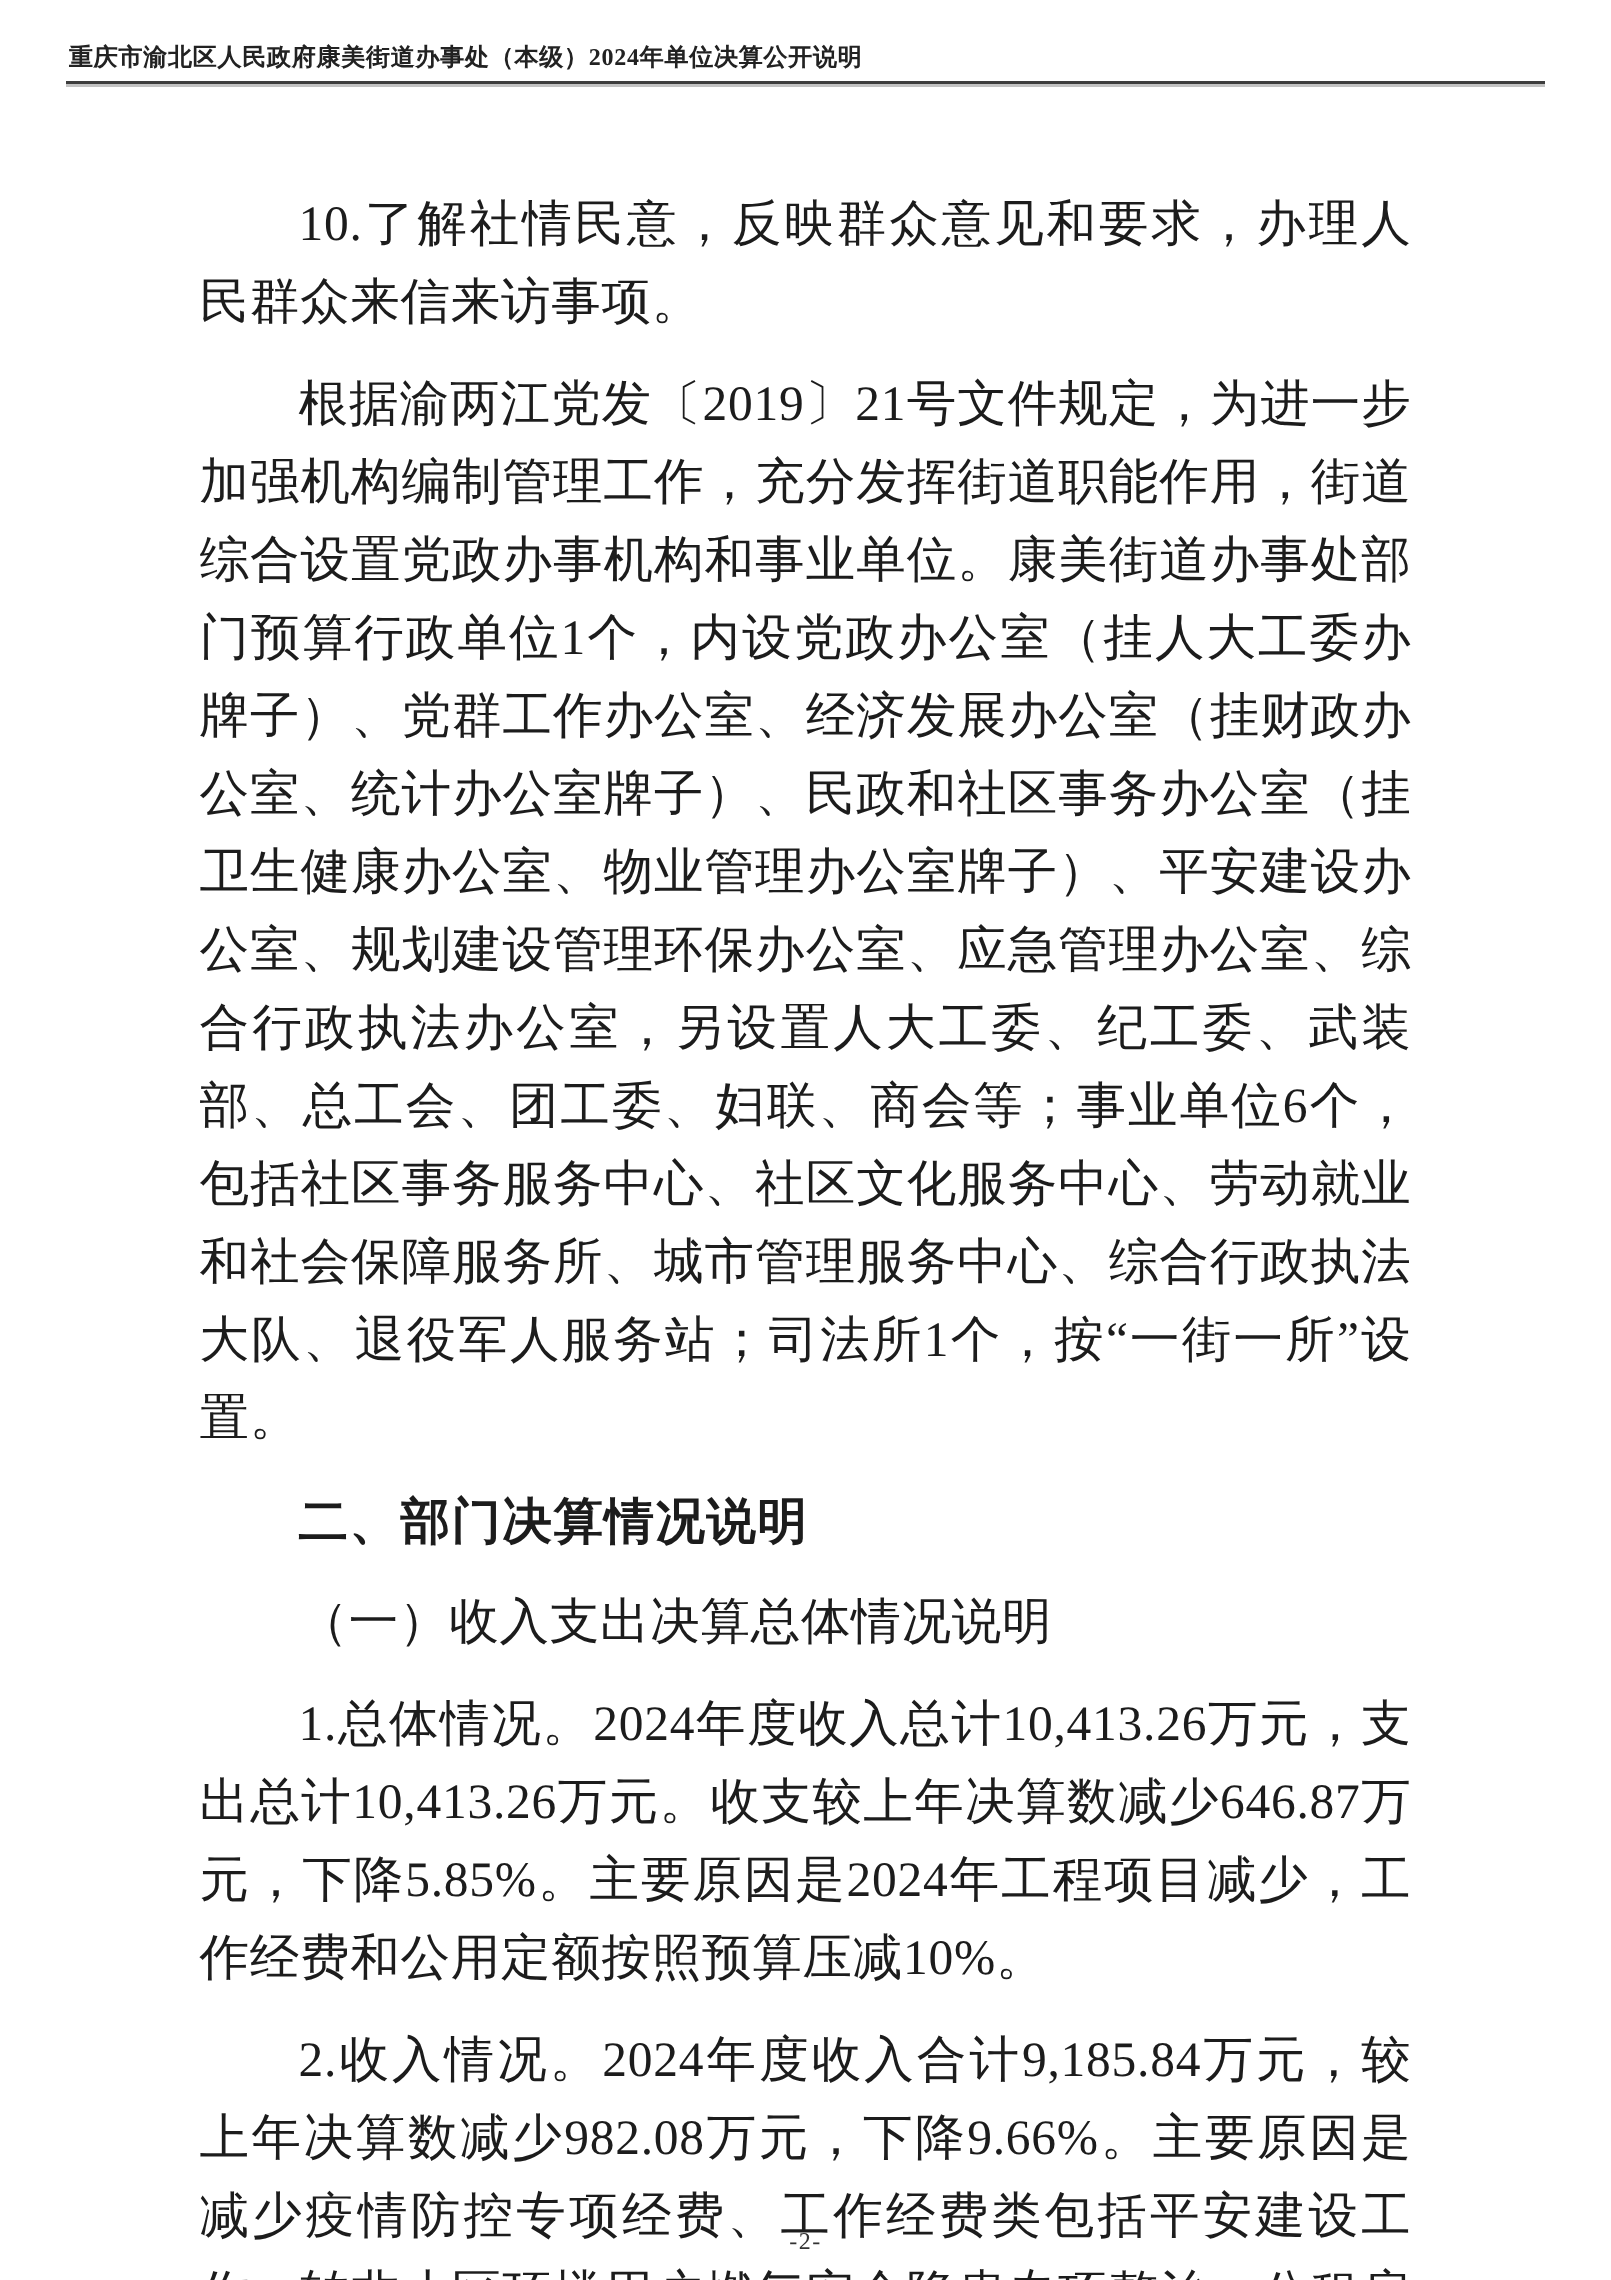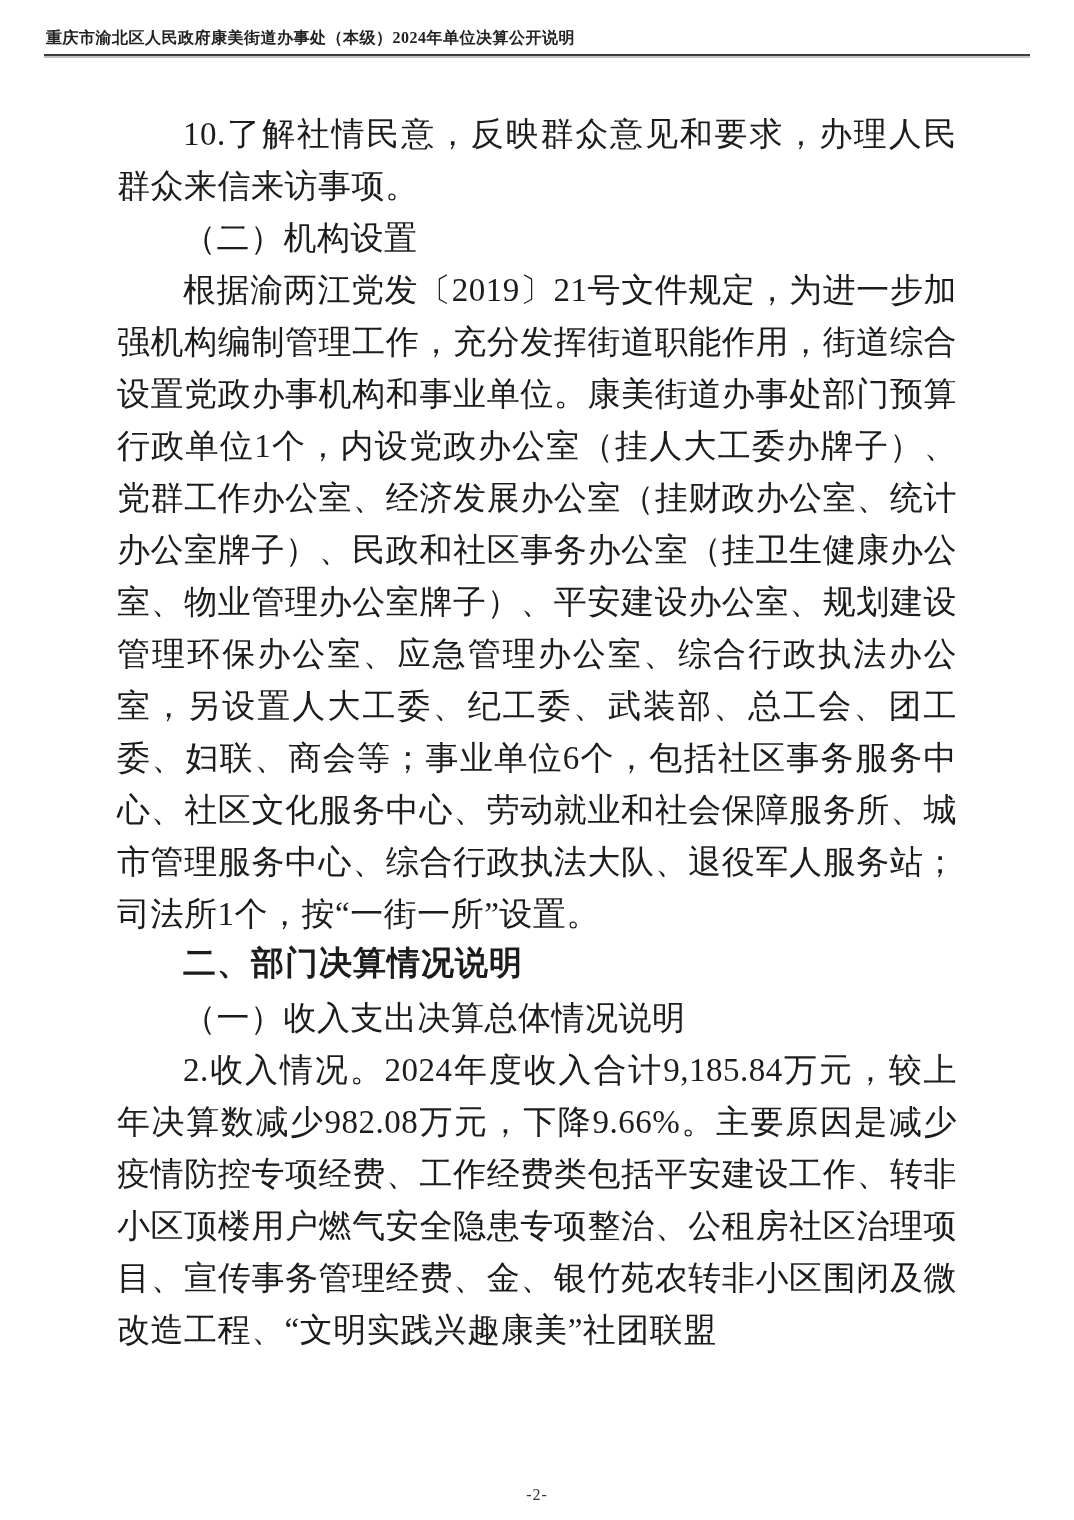--- a/index.html
+++ b/index.html
@@ -42,25 +42,25 @@
     position: absolute;
     top: 108px;
     left: 117px;
     width: 840px;
     font-size: 33px;
     line-height: 52px;
     text-align: justify;
     letter-spacing: 0.5px;
   }
   .doc-body p {
-    margin: 0;
+    margin: 16px;
     text-indent: 2em;
   }
   p.heading-hei {
-    font-family: Liberation Mono, monospace;
+    font-family: Liberation Sans, sans-serif;
     font-weight: bold;
     letter-spacing: 1px;
   }
   p.heading-kai-bold {
     font-weight: normal;
   }
   
   .page-footer {
     position: absolute;
     bottom: 16px;
@@ -77,24 +77,24 @@
 
 <div class="page">
 
   <header class="page-header">
     <div class="header-title">重庆市渝北区人民政府康美街道办事处（本级）2024年单位决算公开说明</div>
     <div class="header-rule"></div>
   </header>
 
   <main class="doc-body">
     <p>10.了解社情民意，反映群众意见和要求，办理人民群众来信来访事项。</p>
-    <p>（二）机构设置</p>
     <p>根据渝两江党发〔2019〕21号文件规定，为进一步加强机构编制管理工作，充分发挥街道职能作用，街道综合设置党政办事机构和事业单位。康美街道办事处部门预算行政单位1个，内设党政办公室（挂人大工委办牌子）、党群工作办公室、经济发展办公室（挂财政办公室、统计办公室牌子）、民政和社区事务办公室（挂卫生健康办公室、物业管理办公室牌子）、平安建设办公室、规划建设管理环保办公室、应急管理办公室、综合行政执法办公室，另设置人大工委、纪工委、武装部、总工会、团工委、妇联、商会等；事业单位6个，包括社区事务服务中心、社区文化服务中心、劳动就业和社会保障服务所、城市管理服务中心、综合行政执法大队、退役军人服务站；司法所1个，按“一街一所”设置。</p>
     <p class="heading-hei">二、部门决算情况说明</p>
     <p class="heading-kai-bold">（一）收入支出决算总体情况说明</p>
+    <p>1.总体情况。2024年度收入总计10,413.26万元，支出总计10,413.26万元。收支较上年决算数减少646.87万元，下降5.85%。主要原因是2024年工程项目减少，工作经费和公用定额按照预算压减10%。</p>
     <p>2.收入情况。2024年度收入合计9,185.84万元，较上年决算数减少982.08万元，下降9.66%。主要原因是减少疫情防控专项经费、工作经费类包括平安建设工作、转非小区顶楼用户燃气安全隐患专项整治、公租房社区治理项目、宣传事务管理经费、金、银竹苑农转非小区围闭及微改造工程、“文明实践兴趣康美”社团联盟</p>
   </main>
 
   <footer class="page-footer">
     <span>-2-</span>
   </footer>
 
 </div>
 
 </body></html>

